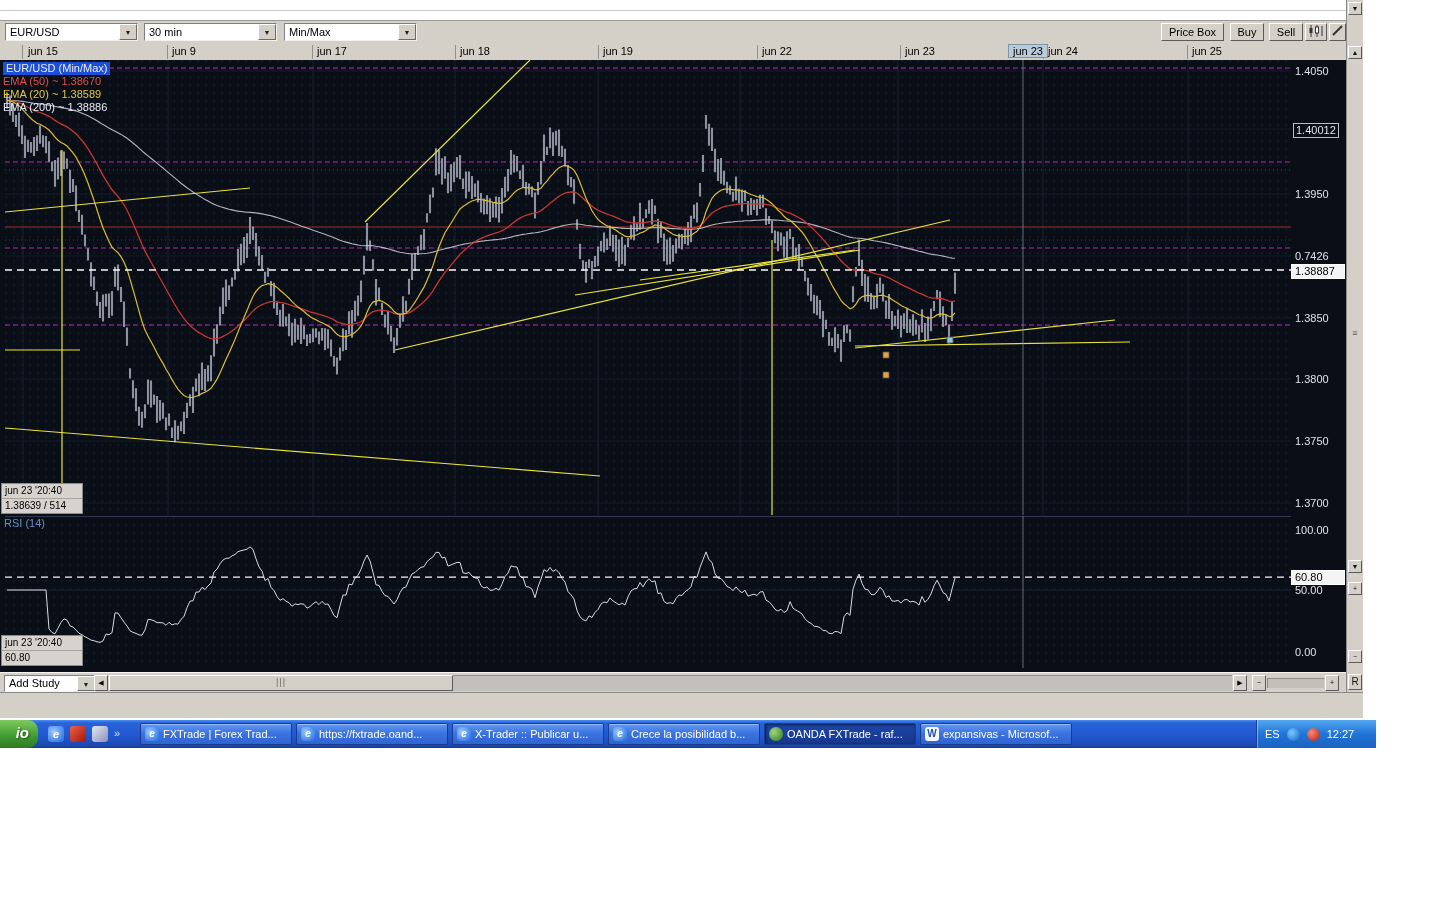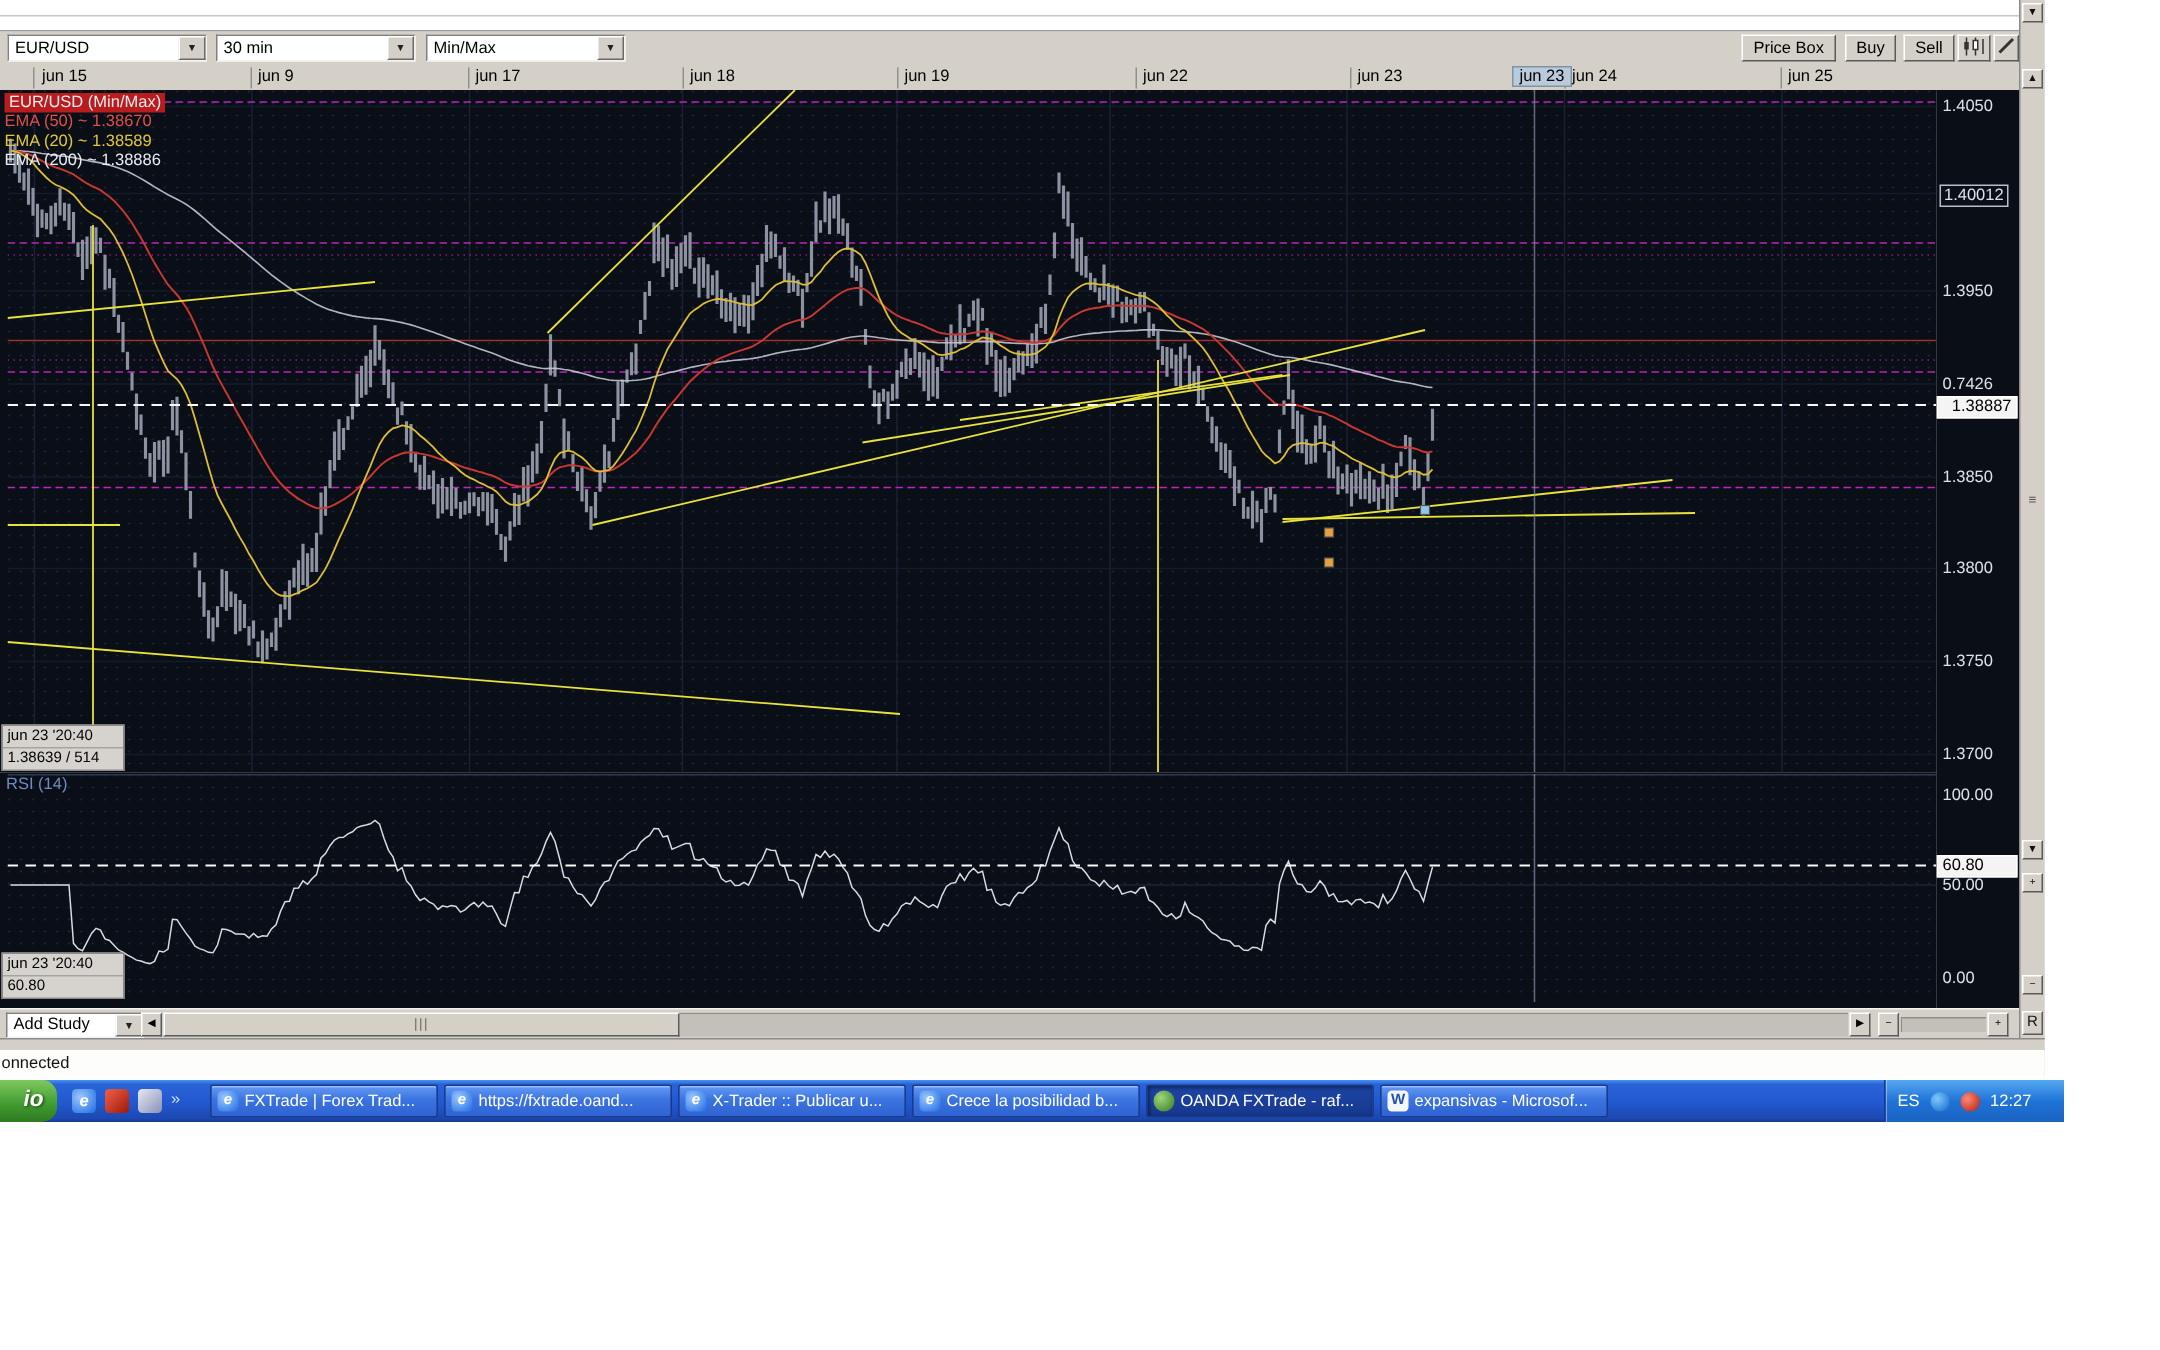--- a/index.html
+++ b/index.html
@@ -21,21 +21,21 @@
   .tick{position:absolute;top:1px;width:1px;height:14px;background:#8f8f8f;}
   .date-label{position:absolute;top:1px;font-size:11px;color:#000;white-space:nowrap;}
   .date-label.hl{background:#b9cbdb;border:1px solid #7e94a6;padding:0 4px;top:0;}
   
   #chart-area{position:absolute;left:0;top:60px;width:1291px;height:455px;background:#0a0e16;overflow:hidden;}
   #rsi-area{position:absolute;left:0;top:515px;width:1291px;height:157px;background:#0a0e16;overflow:hidden;}
   #chart-svg{position:absolute;left:5px;top:0;}
   #rsi-svg{position:absolute;left:5px;top:1px;}
   #legend{position:absolute;left:3px;top:2px;line-height:13px;font-size:11px;}
   .legend-line{white-space:nowrap;width:-moz-fit-content;width:fit-content;}
-  .legend-line.first{background:#b91c1c;padding:0 3px;}
+  .legend-line.first{background:#1d4ed8;padding:0 3px;}
   #rsi-title{position:absolute;left:4px;top:2px;color:#6f8cc0;font-size:11px;}
   .info-box{position:absolute;left:1px;width:80px;background:#d6d3ce;border:1px solid #8a8a8a;color:#000;font-size:10px;}
   .info-box div{height:14px;line-height:14px;padding:0 3px;border-bottom:1px solid #a8a49c;white-space:nowrap;}
   .info-box div:last-child{border-bottom:none;}
   #chart-info{top:423px;}
   #rsi-info{top:120px;}
   
   #price-panel{position:absolute;left:1291px;top:60px;width:55px;height:612px;background:#0a0e16;overflow:hidden;}
   .plabel{position:absolute;left:4px;height:13px;line-height:13px;color:#dde2ea;font-size:11px;white-space:nowrap;}
   .plabel.outline{border:1px solid #b8bfcc;background:#0a0e16;padding:0 2px;left:2px;}
@@ -244,21 +244,21 @@
         <div>jun 23 '20:40</div>
         <div>60.80</div>
       </div>
     </div>
 
     <div id="price-panel">
         <div class="plabel" style="top: 5px;">1.4050</div>
         <div class="plabel outline" style="top: 63px;">1.40012</div>
         <div class="plabel" style="top: 128px;">1.3950</div>
         <div class="plabel" style="top: 190px;">0.7426</div>
-        <div class="plabel solid" style="top: 204px; text-align: right;">1.38887</div>
+        <div class="plabel solid" style="top: 204px;">1.38887</div>
         <div class="plabel" style="top: 252px;">1.3850</div>
         <div class="plabel" style="top: 313px;">1.3800</div>
         <div class="plabel" style="top: 375px;">1.3750</div>
         <div class="plabel" style="top: 437px;">1.3700</div>
         <div class="plabel" style="top: 464px;">100.00</div>
         <div class="plabel solid" style="top: 510px;">60.80</div>
         <div class="plabel" style="top: 524px;">50.00</div>
         <div class="plabel" style="top: 586px;">0.00</div>
       </div>
 
@@ -283,23 +283,20 @@
           <span>|||</span>
         </div>
       </div>
       <div class="bbtn" style="left:1233px;">▶</div>
       <div class="bbtn" style="left:1252px;">−</div>
       <div id="hzoom-track"></div>
       <div class="bbtn" style="left:1325px;">+</div>
     </div>
 
     <div id="status-gray"></div>
-    <div id="status-white">
-      <span>onnected</span>
-    </div>
   </div>
 
   <div id="taskbar">
     <div id="start-stub">io</div>
     <span class="ql-icon ql-ie" style="left:48px;">e</span>
     <span class="ql-icon ql-red" style="left:70px;"></span>
     <span class="ql-icon ql-eye" style="left:92px;"></span>
     <span class="ql-chevron" style="left:114px;">»</span>
     <div id="tasks">
         <div class="task">

